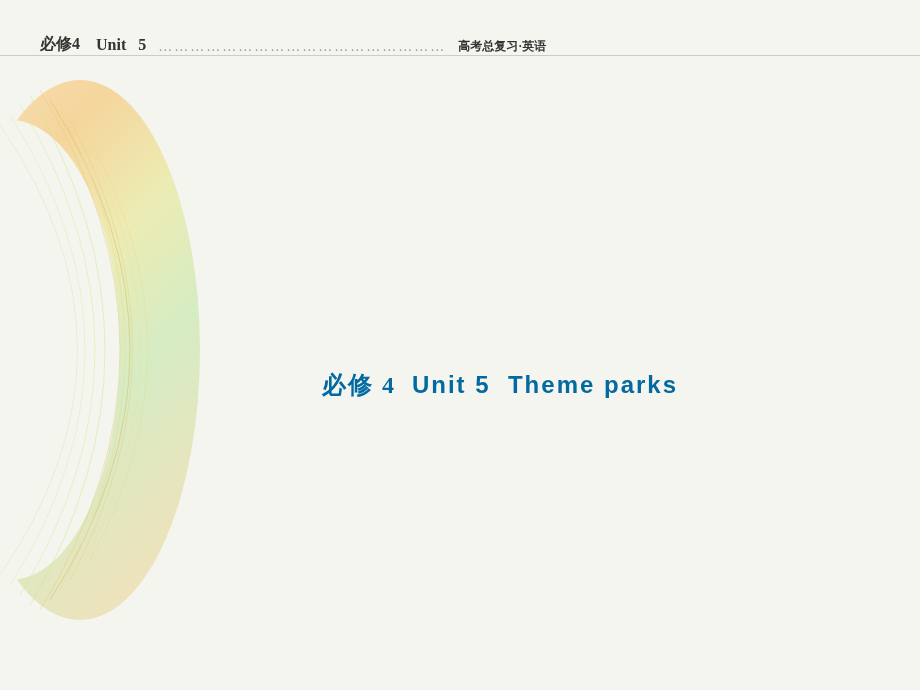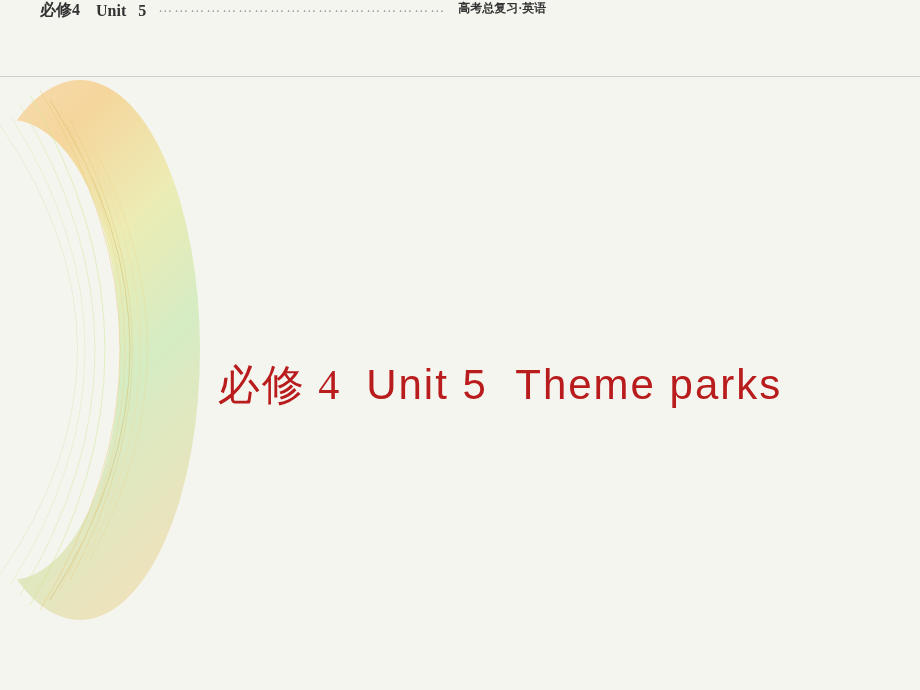--- a/index.html
+++ b/index.html
@@ -15,23 +15,23 @@
       overflow: hidden;
       position: relative;
       font-family: "SimSun", "宋体", serif;
     }
 
     .header {
       position: absolute;
       top: 0;
       left: 0;
       right: 0;
-      height: 77px;
+      height: 56px;
       display: flex;
-      align-items: flex-start;
+      align-items: flex-end;
       padding: 0 40px;
       border-bottom: 1px solid #ccc;
       background-color: #f5f5f0;
     }
 
     .header-left {
       display: flex;
       align-items: center;
       gap: 4px;
       color: #333;
@@ -94,23 +94,23 @@
       align-items: center;
       justify-content: center;
     }
 
     .title-block {
       margin-left: 80px;
       margin-top: 20px;
     }
 
     .main-title {
-      font-size: 42px;
-      color: #b91c1c;
-      font-weight: normal;
+      font-size: 24px;
+      color: #0369a1;
+      font-weight: bold;
       letter-spacing: 2px;
       font-family: "SimSun", "宋体", Arial, sans-serif;
     }
 
     .main-title .chinese {
       font-family: "SimSun", "宋体", serif;
     }
 
     .main-title .english {
       font-family: Arial, sans-serif;

